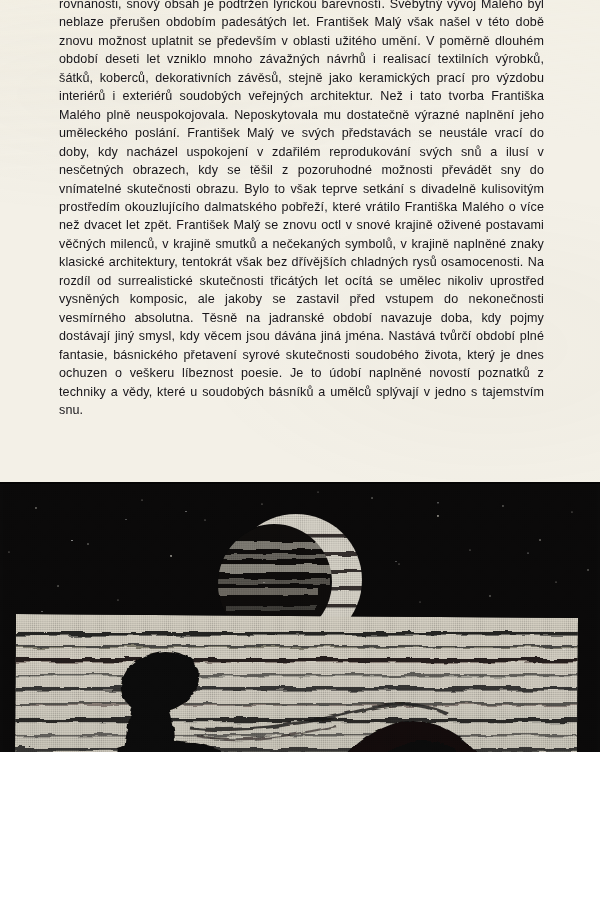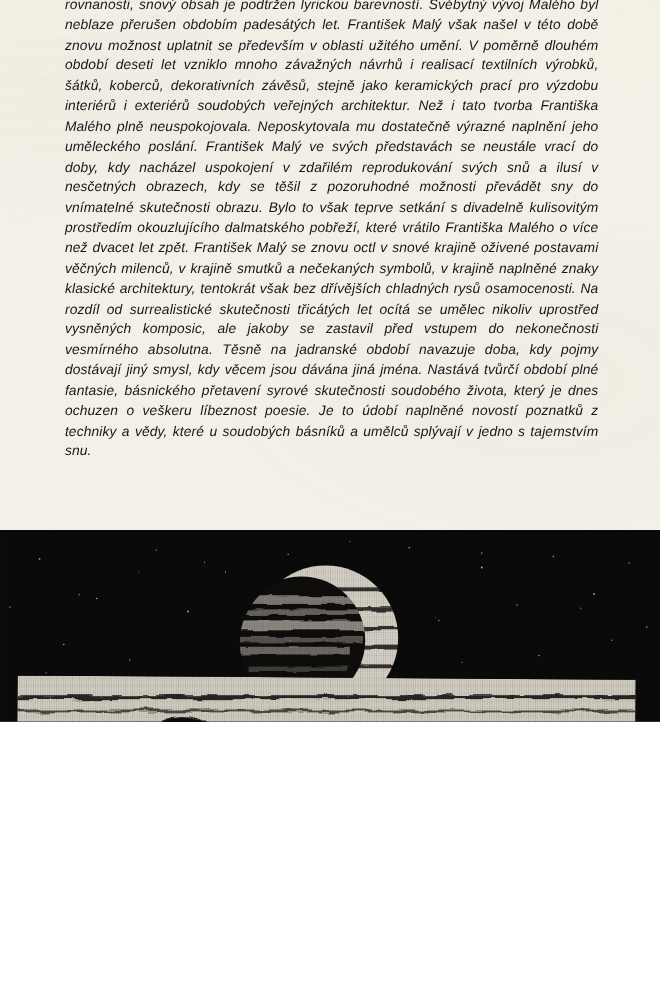--- a/index.html
+++ b/index.html
@@ -10,24 +10,23 @@
   body {
     width: 600px;
     height: 900px;
     overflow: hidden;
     font-family: "Liberation Sans", sans-serif;
   }
 
   #page {
     position: relative;
     width: 600px;
-    height: 656px;
+    height: 752px;
     background: #f3f0e7;
     overflow: hidden;
-    font-style: italic;
   }
 
   
   #text-block {
     position: absolute;
     left: 0;
     top: 0;
     width: 600px;
     height: 482px;
     background: #f3f0e7;

